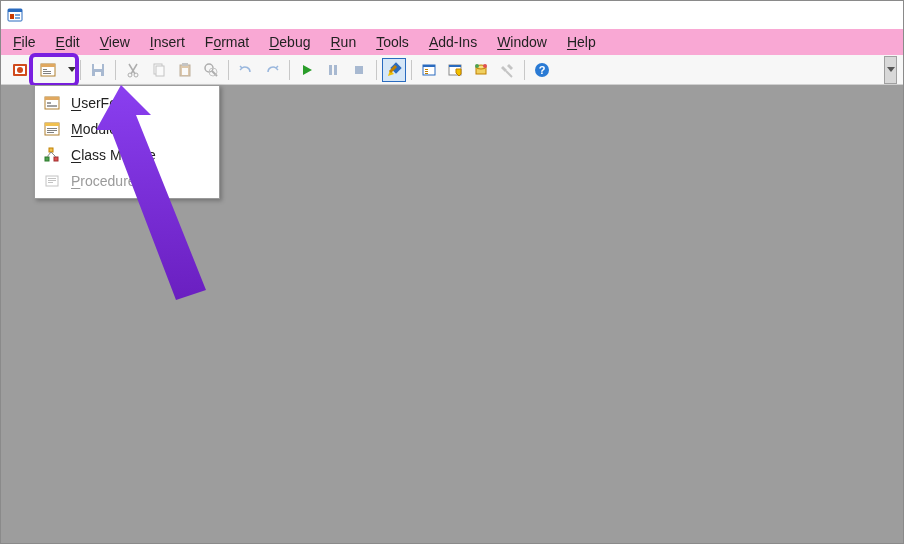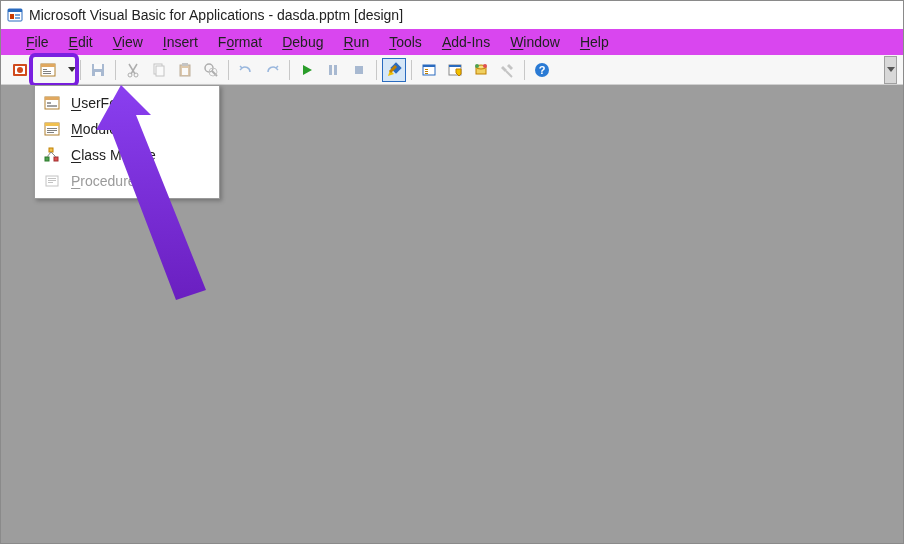--- a/index.html
+++ b/index.html
@@ -26,22 +26,22 @@
     width: 16px; height: 16px;
     margin-right: 6px;
     display: inline-flex;
     align-items: center;
     justify-content: center;
   }
   .menubar {
     display: flex;
     align-items: center;
     height: 26px;
-    padding: 0 15px;
-    background: #d946ef;
+    padding: 0 2px;
+    background: #f9a8d4;
     font-size: 14px;
     color: #222;
   }
   .menubar .menu-item {
     padding: 2px 10px;
     cursor: default;
   }
   .underline { text-decoration: underline; text-underline-offset: 2px; }
   .toolbar {
     display: flex;
@@ -134,21 +134,20 @@
 <div class="titlebar">
   <span class="app-icon">
     <svg width="16" height="16" viewBox="0 0 16 16">
       <rect x="1" y="2" width="14" height="12" rx="1" fill="#fff" stroke="#2a6bbf" stroke-width="1"></rect>
       <rect x="1" y="2" width="14" height="3" fill="#2a6bbf"></rect>
       <rect x="3" y="7" width="4" height="5" fill="#c93c00"></rect>
       <rect x="8" y="7" width="5" height="2" fill="#7aa7d8"></rect>
       <rect x="8" y="10" width="5" height="2" fill="#7aa7d8"></rect>
     </svg>
   </span>
-  <span>Microsoft Visual Basic for Applications - dasda.pptm [design]</span>
 </div>
 
 <div class="menubar">
   <div class="menu-item"><span class="underline">F</span>ile</div>
   <div class="menu-item"><span class="underline">E</span>dit</div>
   <div class="menu-item"><span class="underline">V</span>iew</div>
   <div class="menu-item"><span class="underline">I</span>nsert</div>
   <div class="menu-item">F<span class="underline">o</span>rmat</div>
   <div class="menu-item"><span class="underline">D</span>ebug</div>
   <div class="menu-item"><span class="underline">R</span>un</div>

